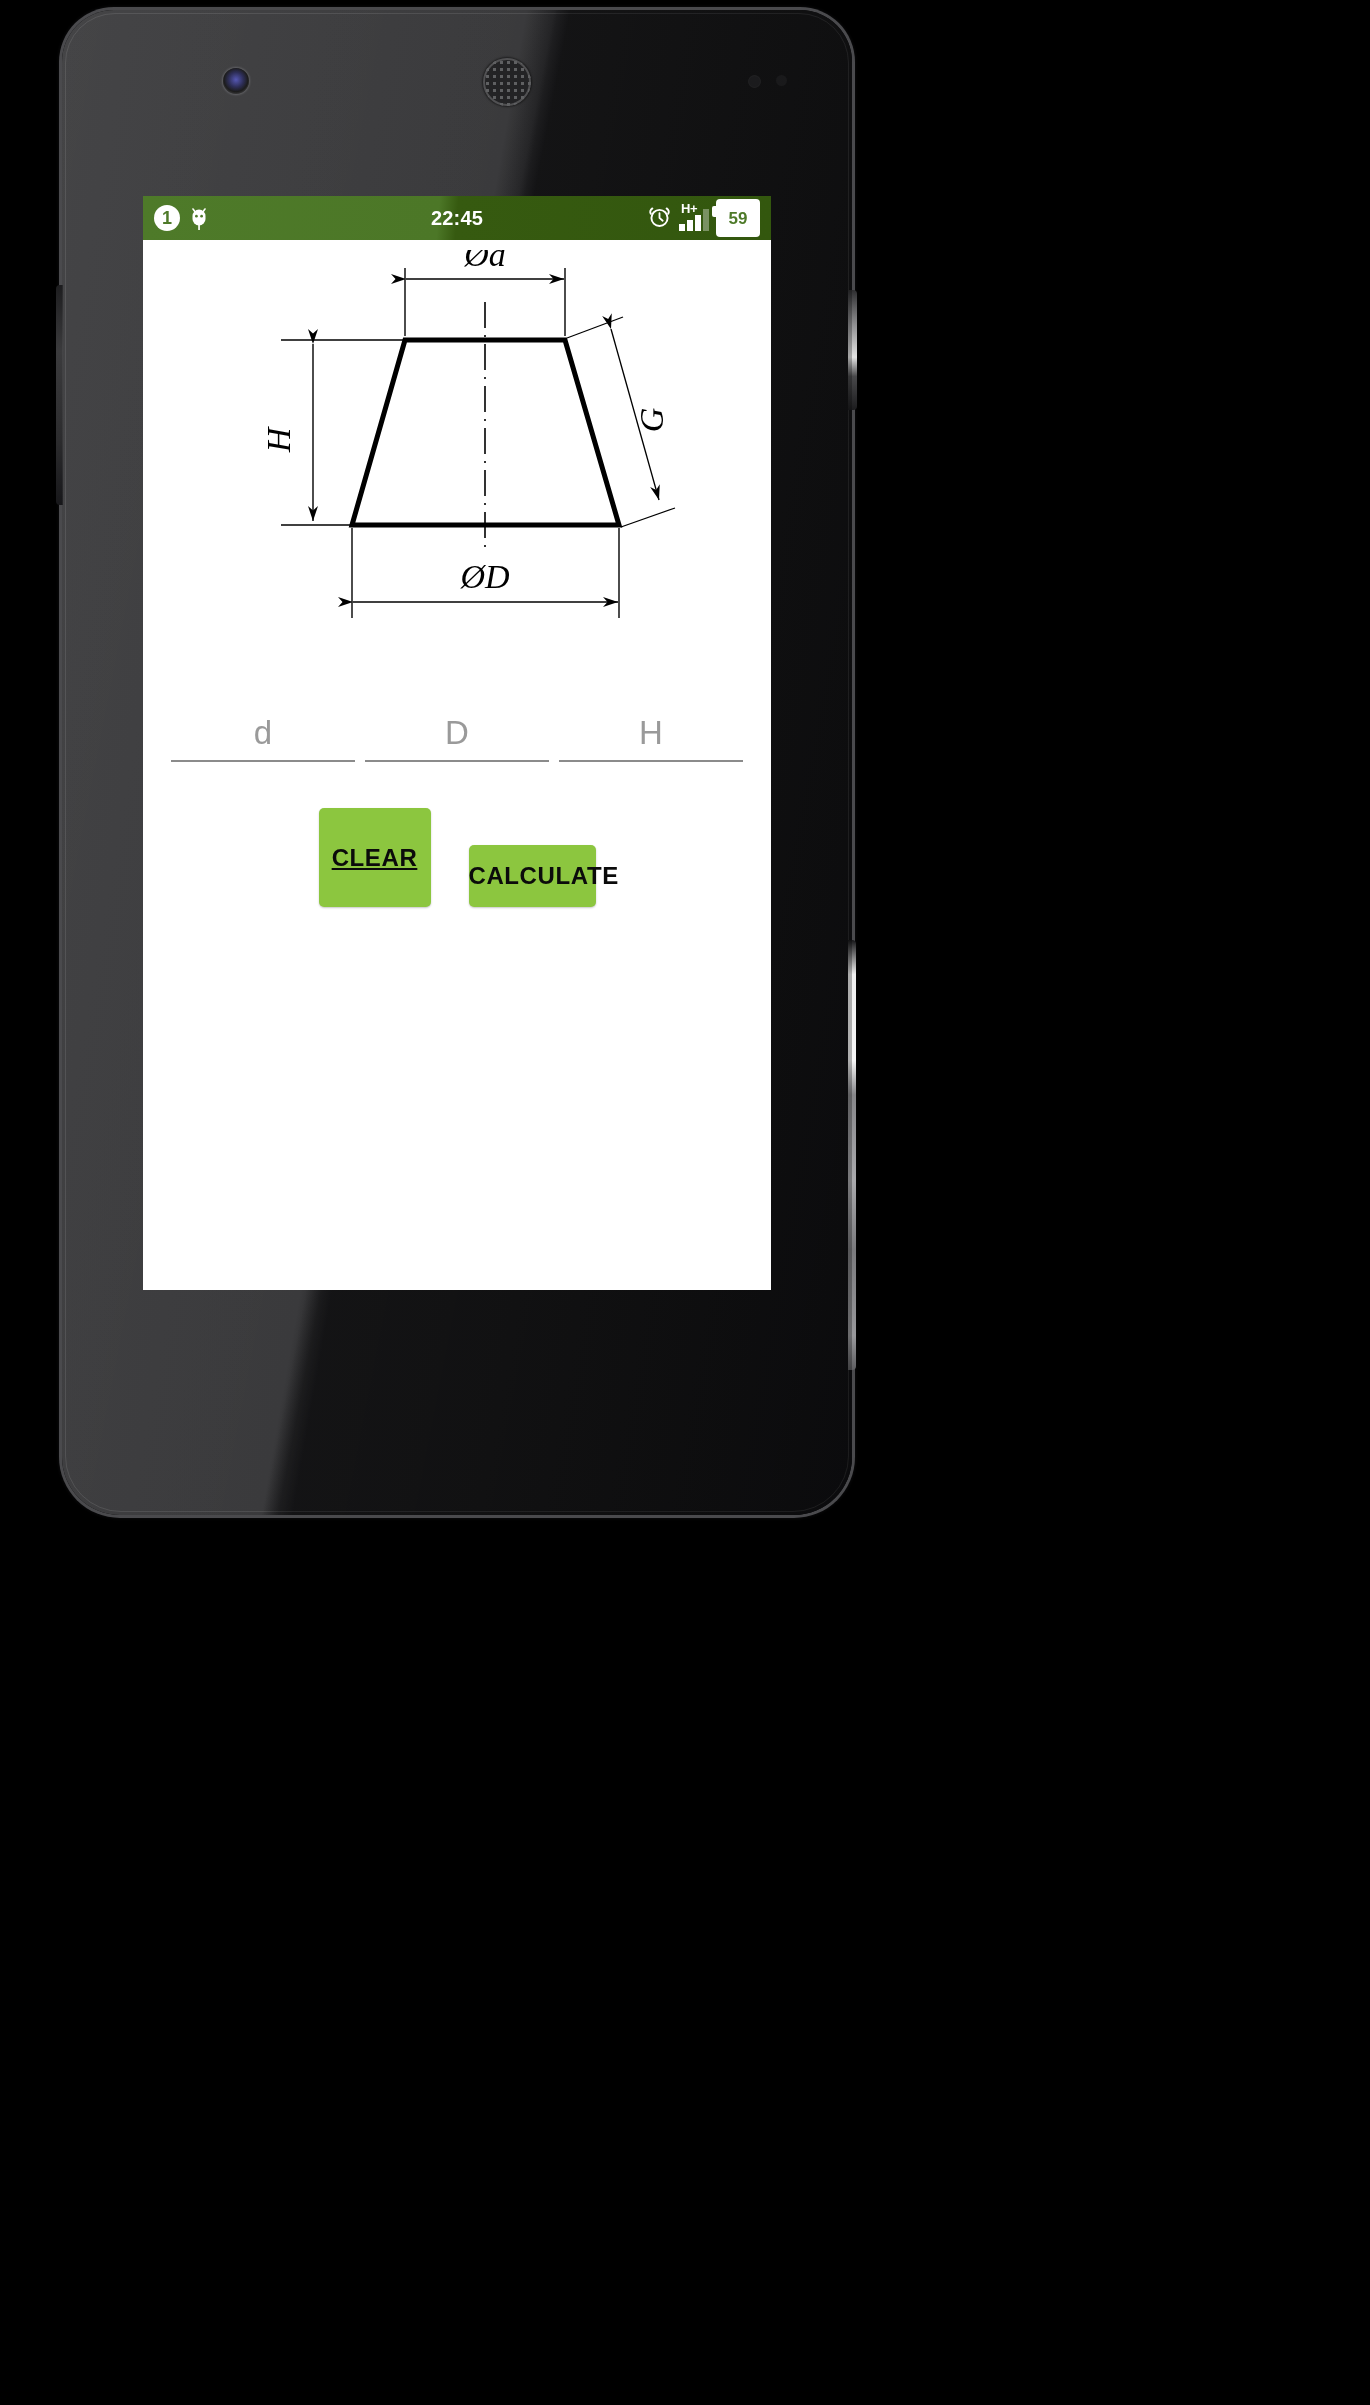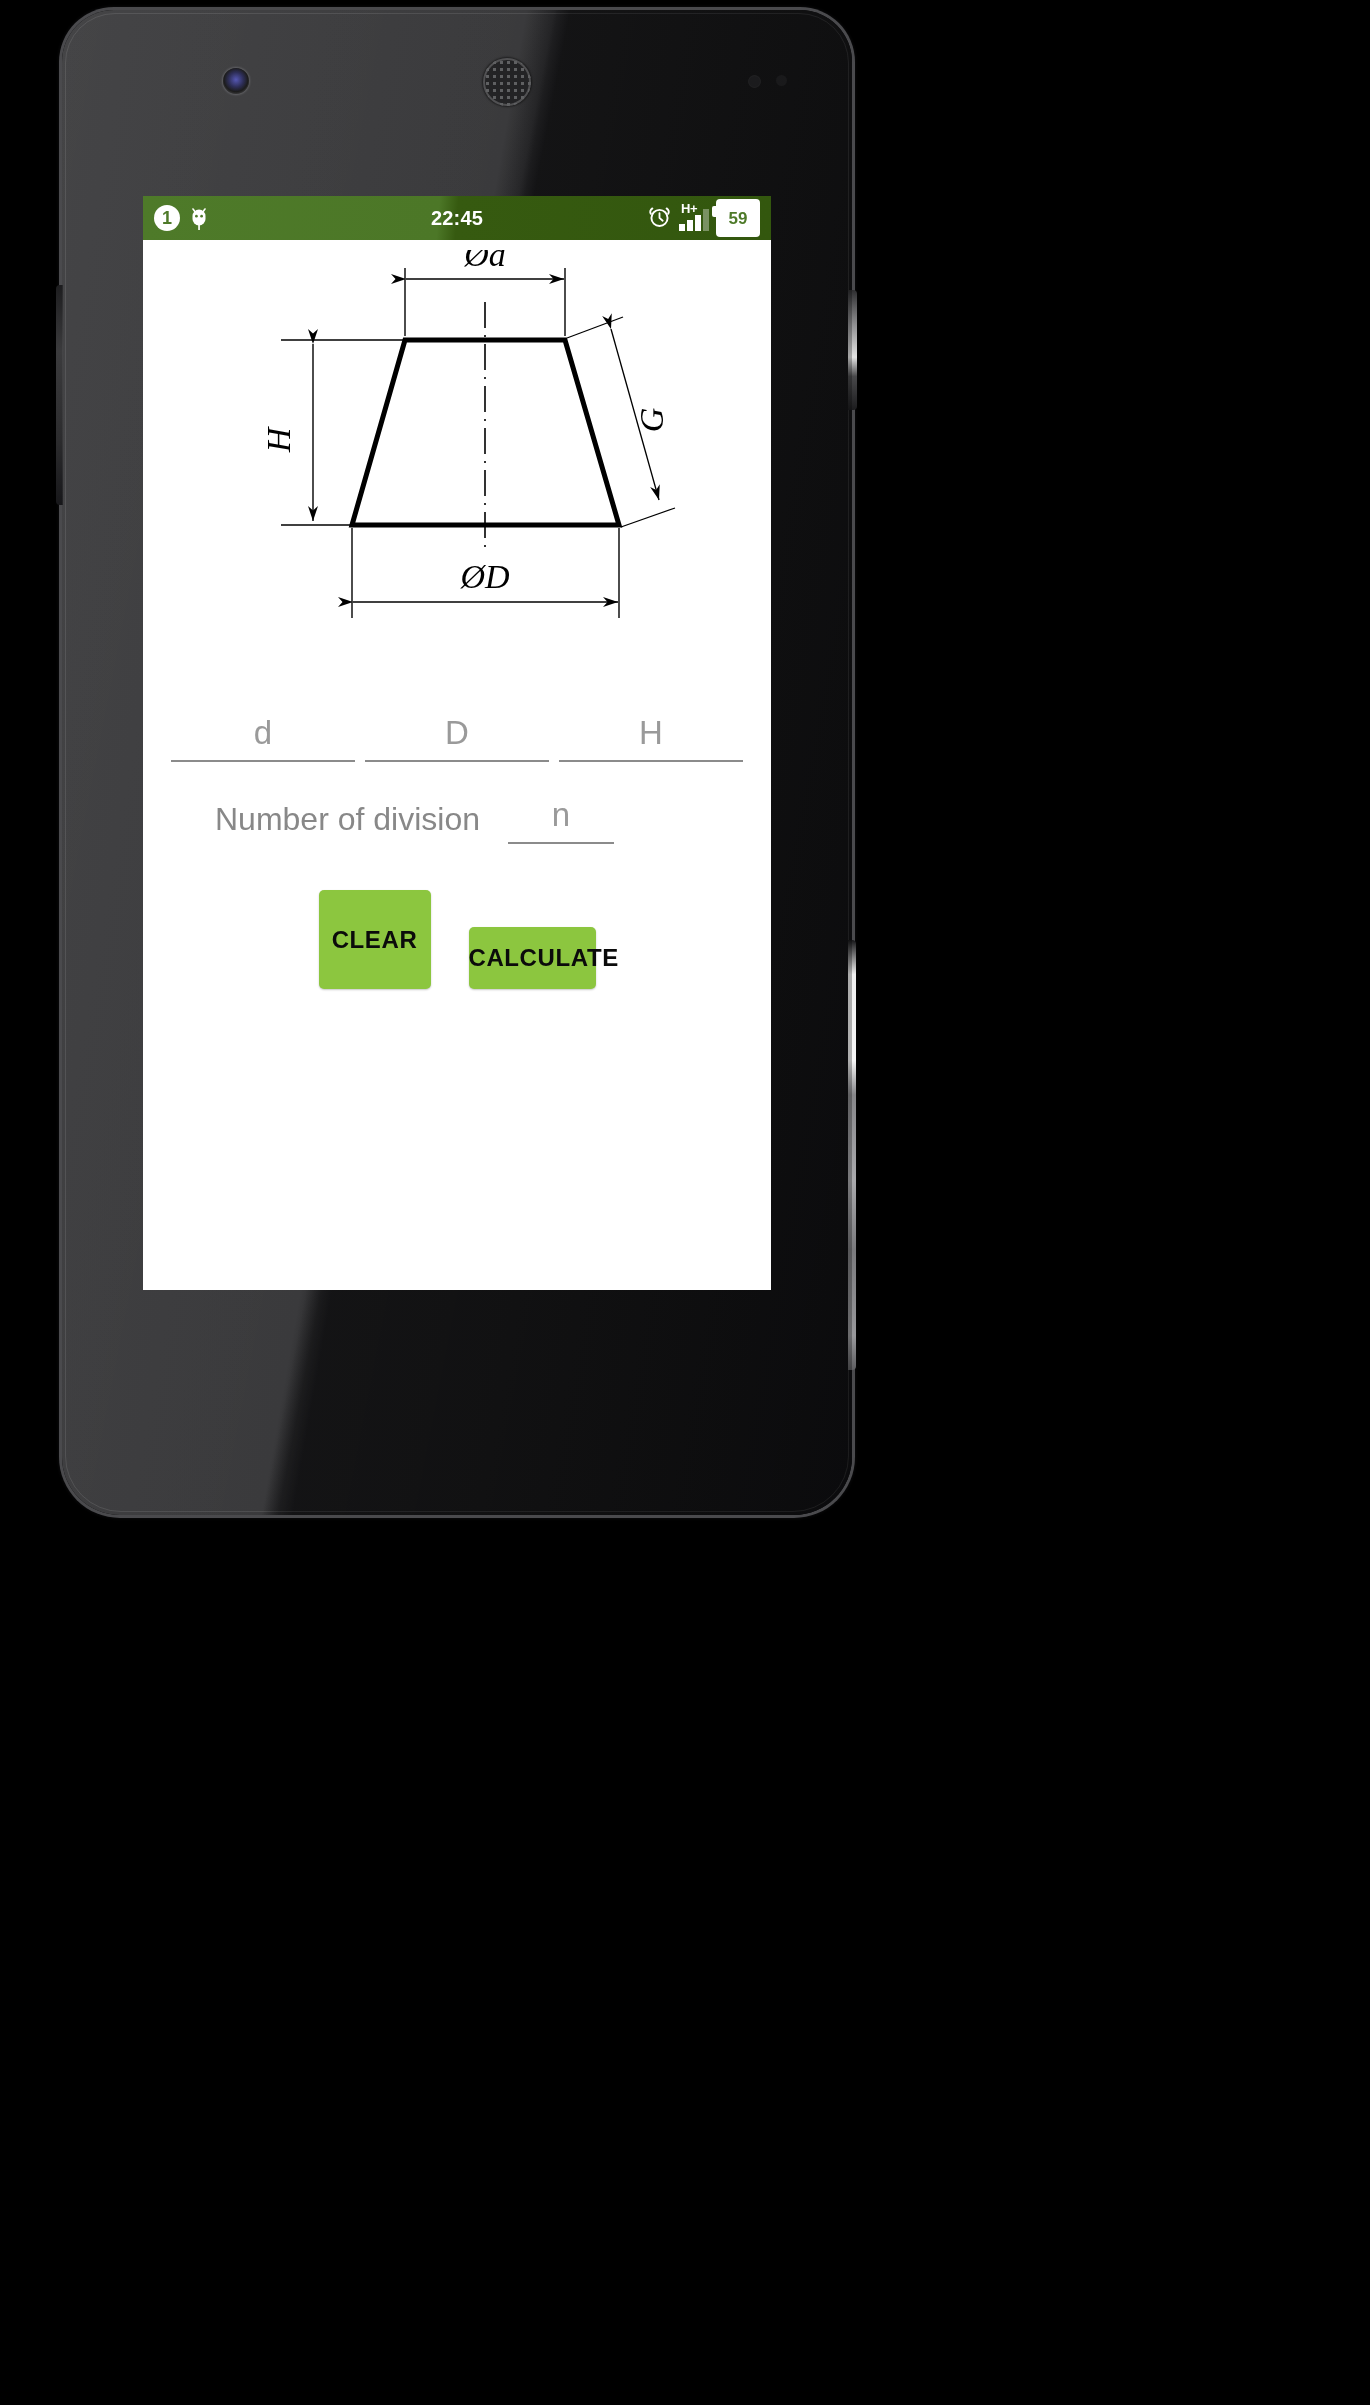--- a/index.html
+++ b/index.html
@@ -137,21 +137,21 @@
   }
   #division-field input::placeholder { color:#9a9a9a; opacity:1; }
 
   #button-row { display:flex; justify-content:center; gap:38px; margin-top:46px; }
   .action-btn {
     background:#8cc63f; border:none; border-radius:5px; color:#0b0b0b;
     font-family:"Liberation Sans", sans-serif; font-size:24px; font-weight:bold;
     letter-spacing:.6px; padding:17px 0; cursor:pointer;
     box-shadow:0 1px 2px rgba(0,0,0,.22);
   }
-  #clear-button { width:112px; }
+  #clear-button { width:112px;text-decoration:underline; }
   #calculate-button { width:127px;margin-top:37px; }
 </style>
 </head>
 <body>
 
 <div id="phone-frame">
   <div class="device-body"></div>
   <div class="device-edge-hl"></div>
 
   <div class="front-camera"></div>
@@ -252,26 +252,20 @@
           <input type="text" placeholder="d" style="">
         </div>
         <div class="dim-field">
           <input type="text" placeholder="D" style="">
         </div>
         <div class="dim-field">
           <input type="text" placeholder="H" style="">
         </div>
       </div>
 
-      <div id="division-row">
-        <span id="division-label">Number of division</span>
-        <div id="division-field">
-          <input type="text" placeholder="n" style="">
-        </div>
-      </div>
 
       <div id="button-row">
         <button id="clear-button" class="action-btn">CLEAR</button>
         <button id="calculate-button" class="action-btn">CALCULATE</button>
       </div>
 
     </div>
   </div>
 </div>
 

